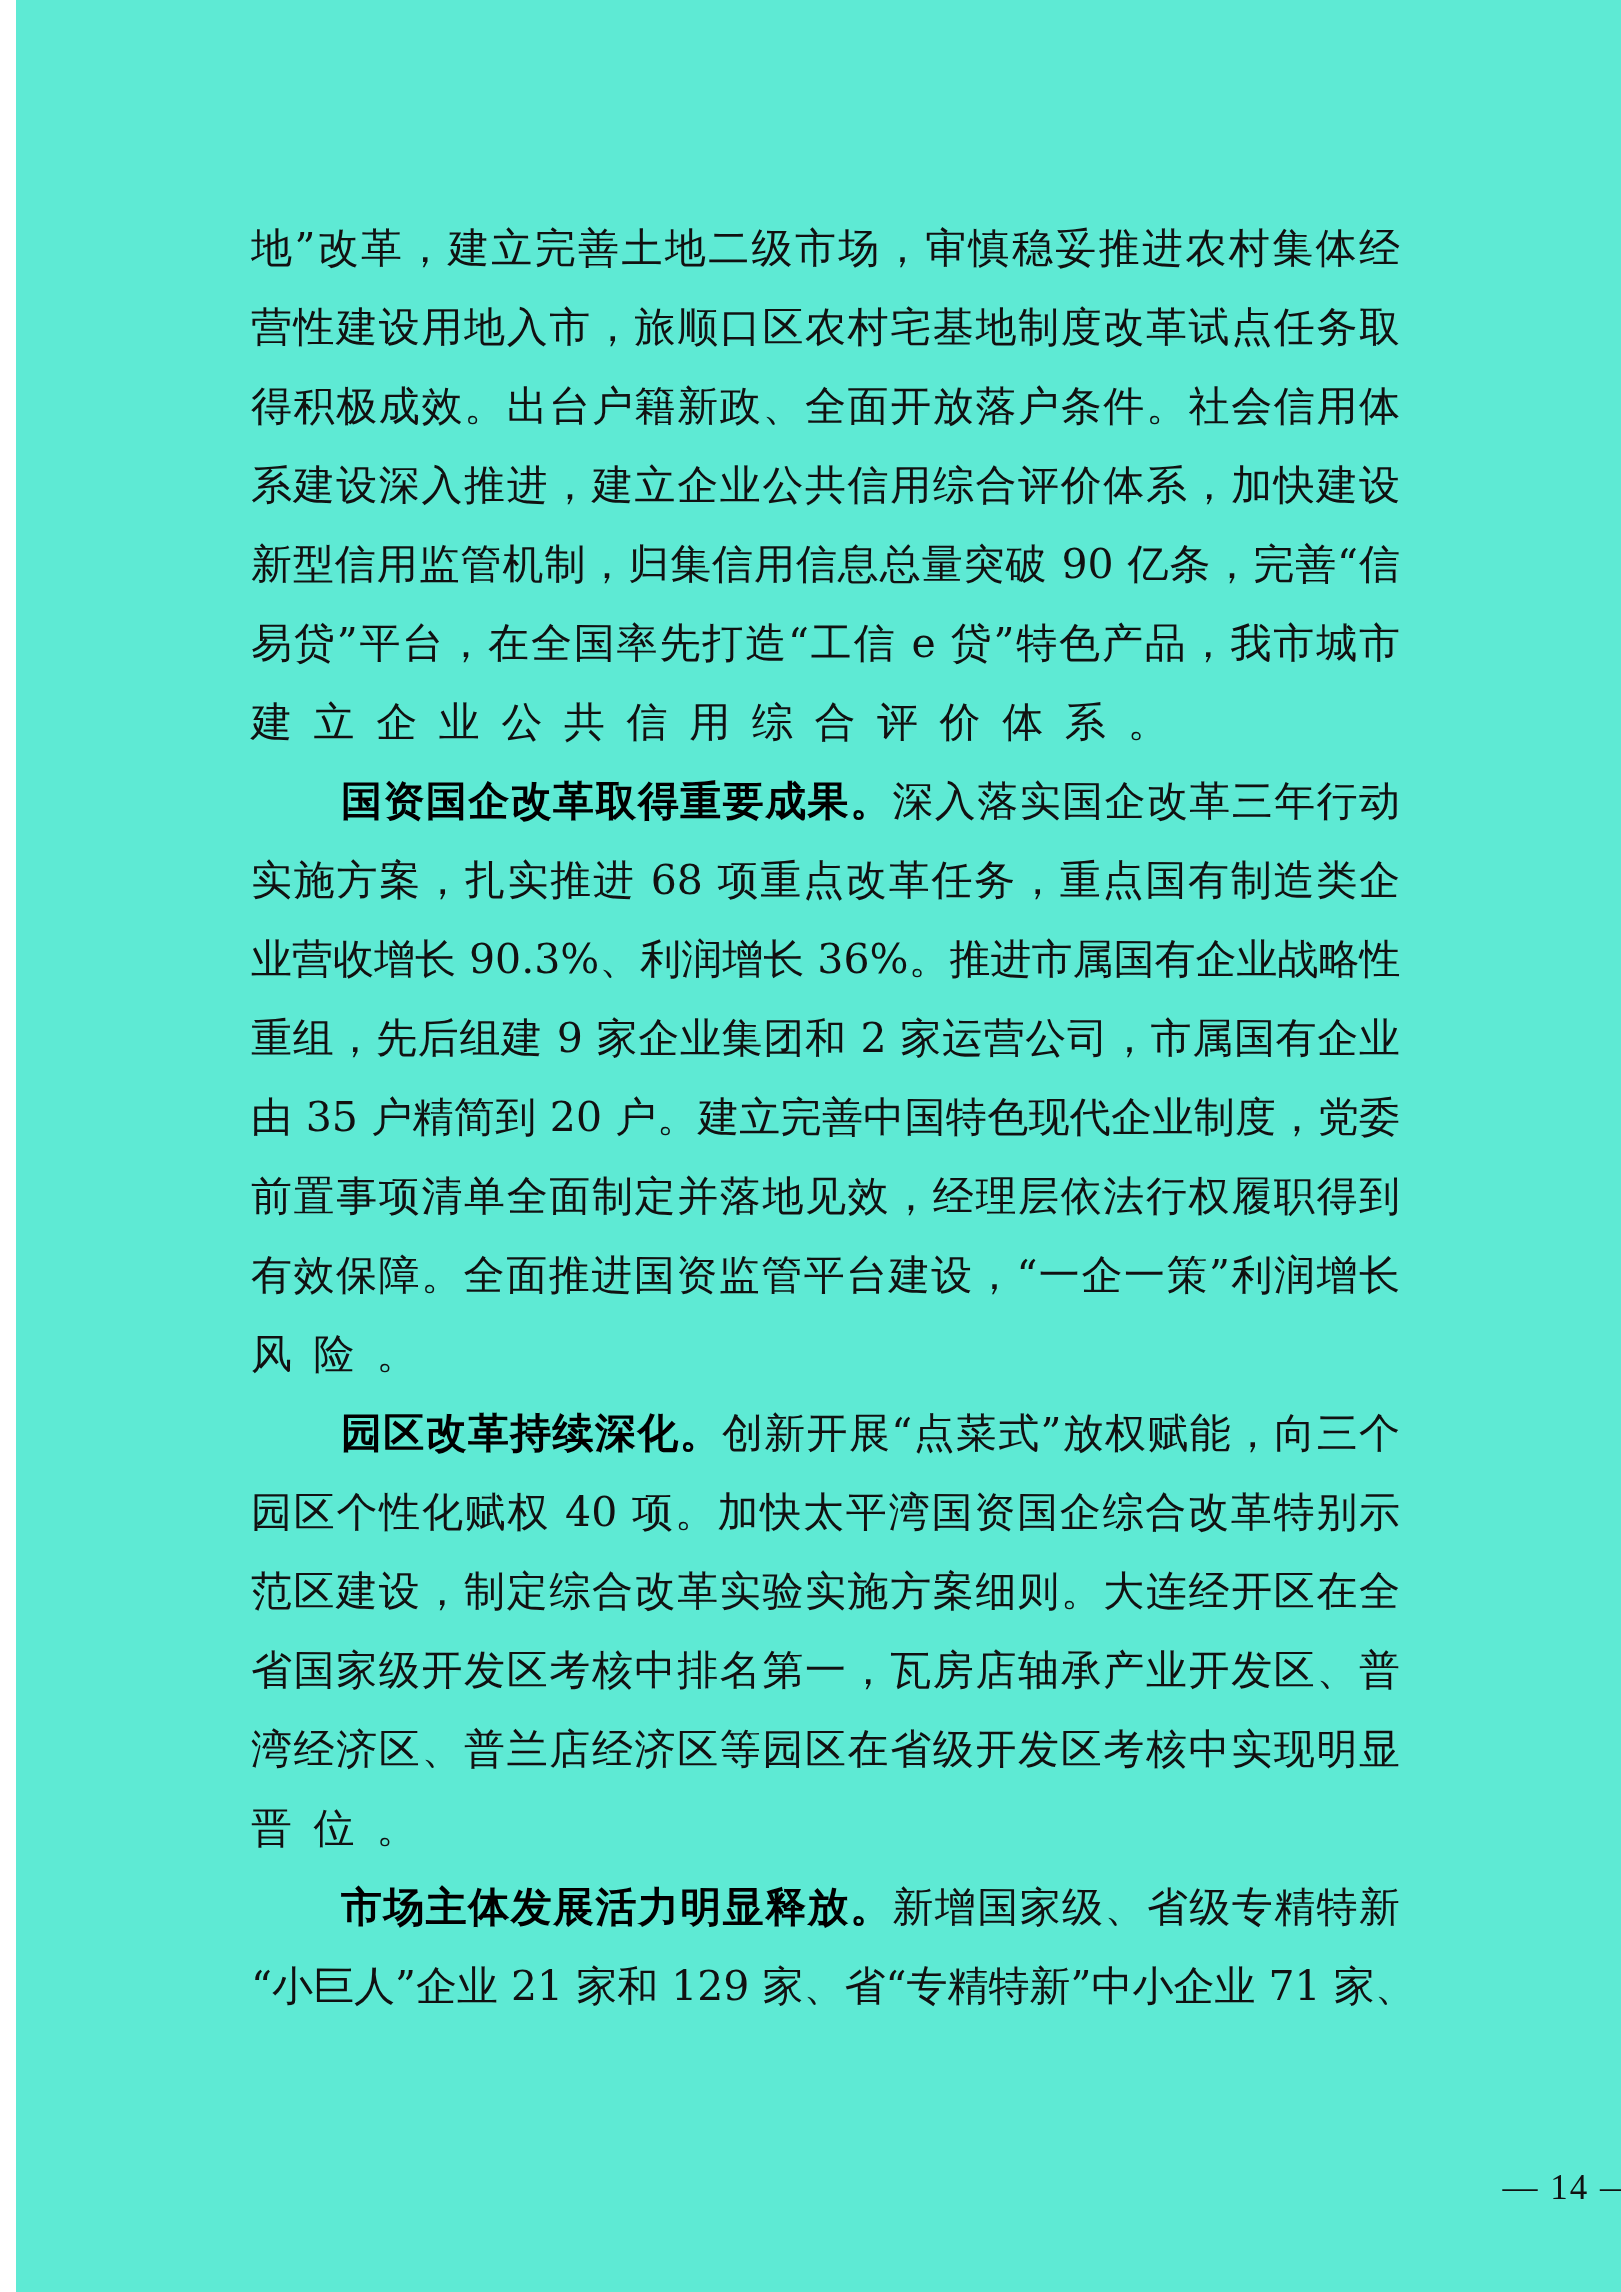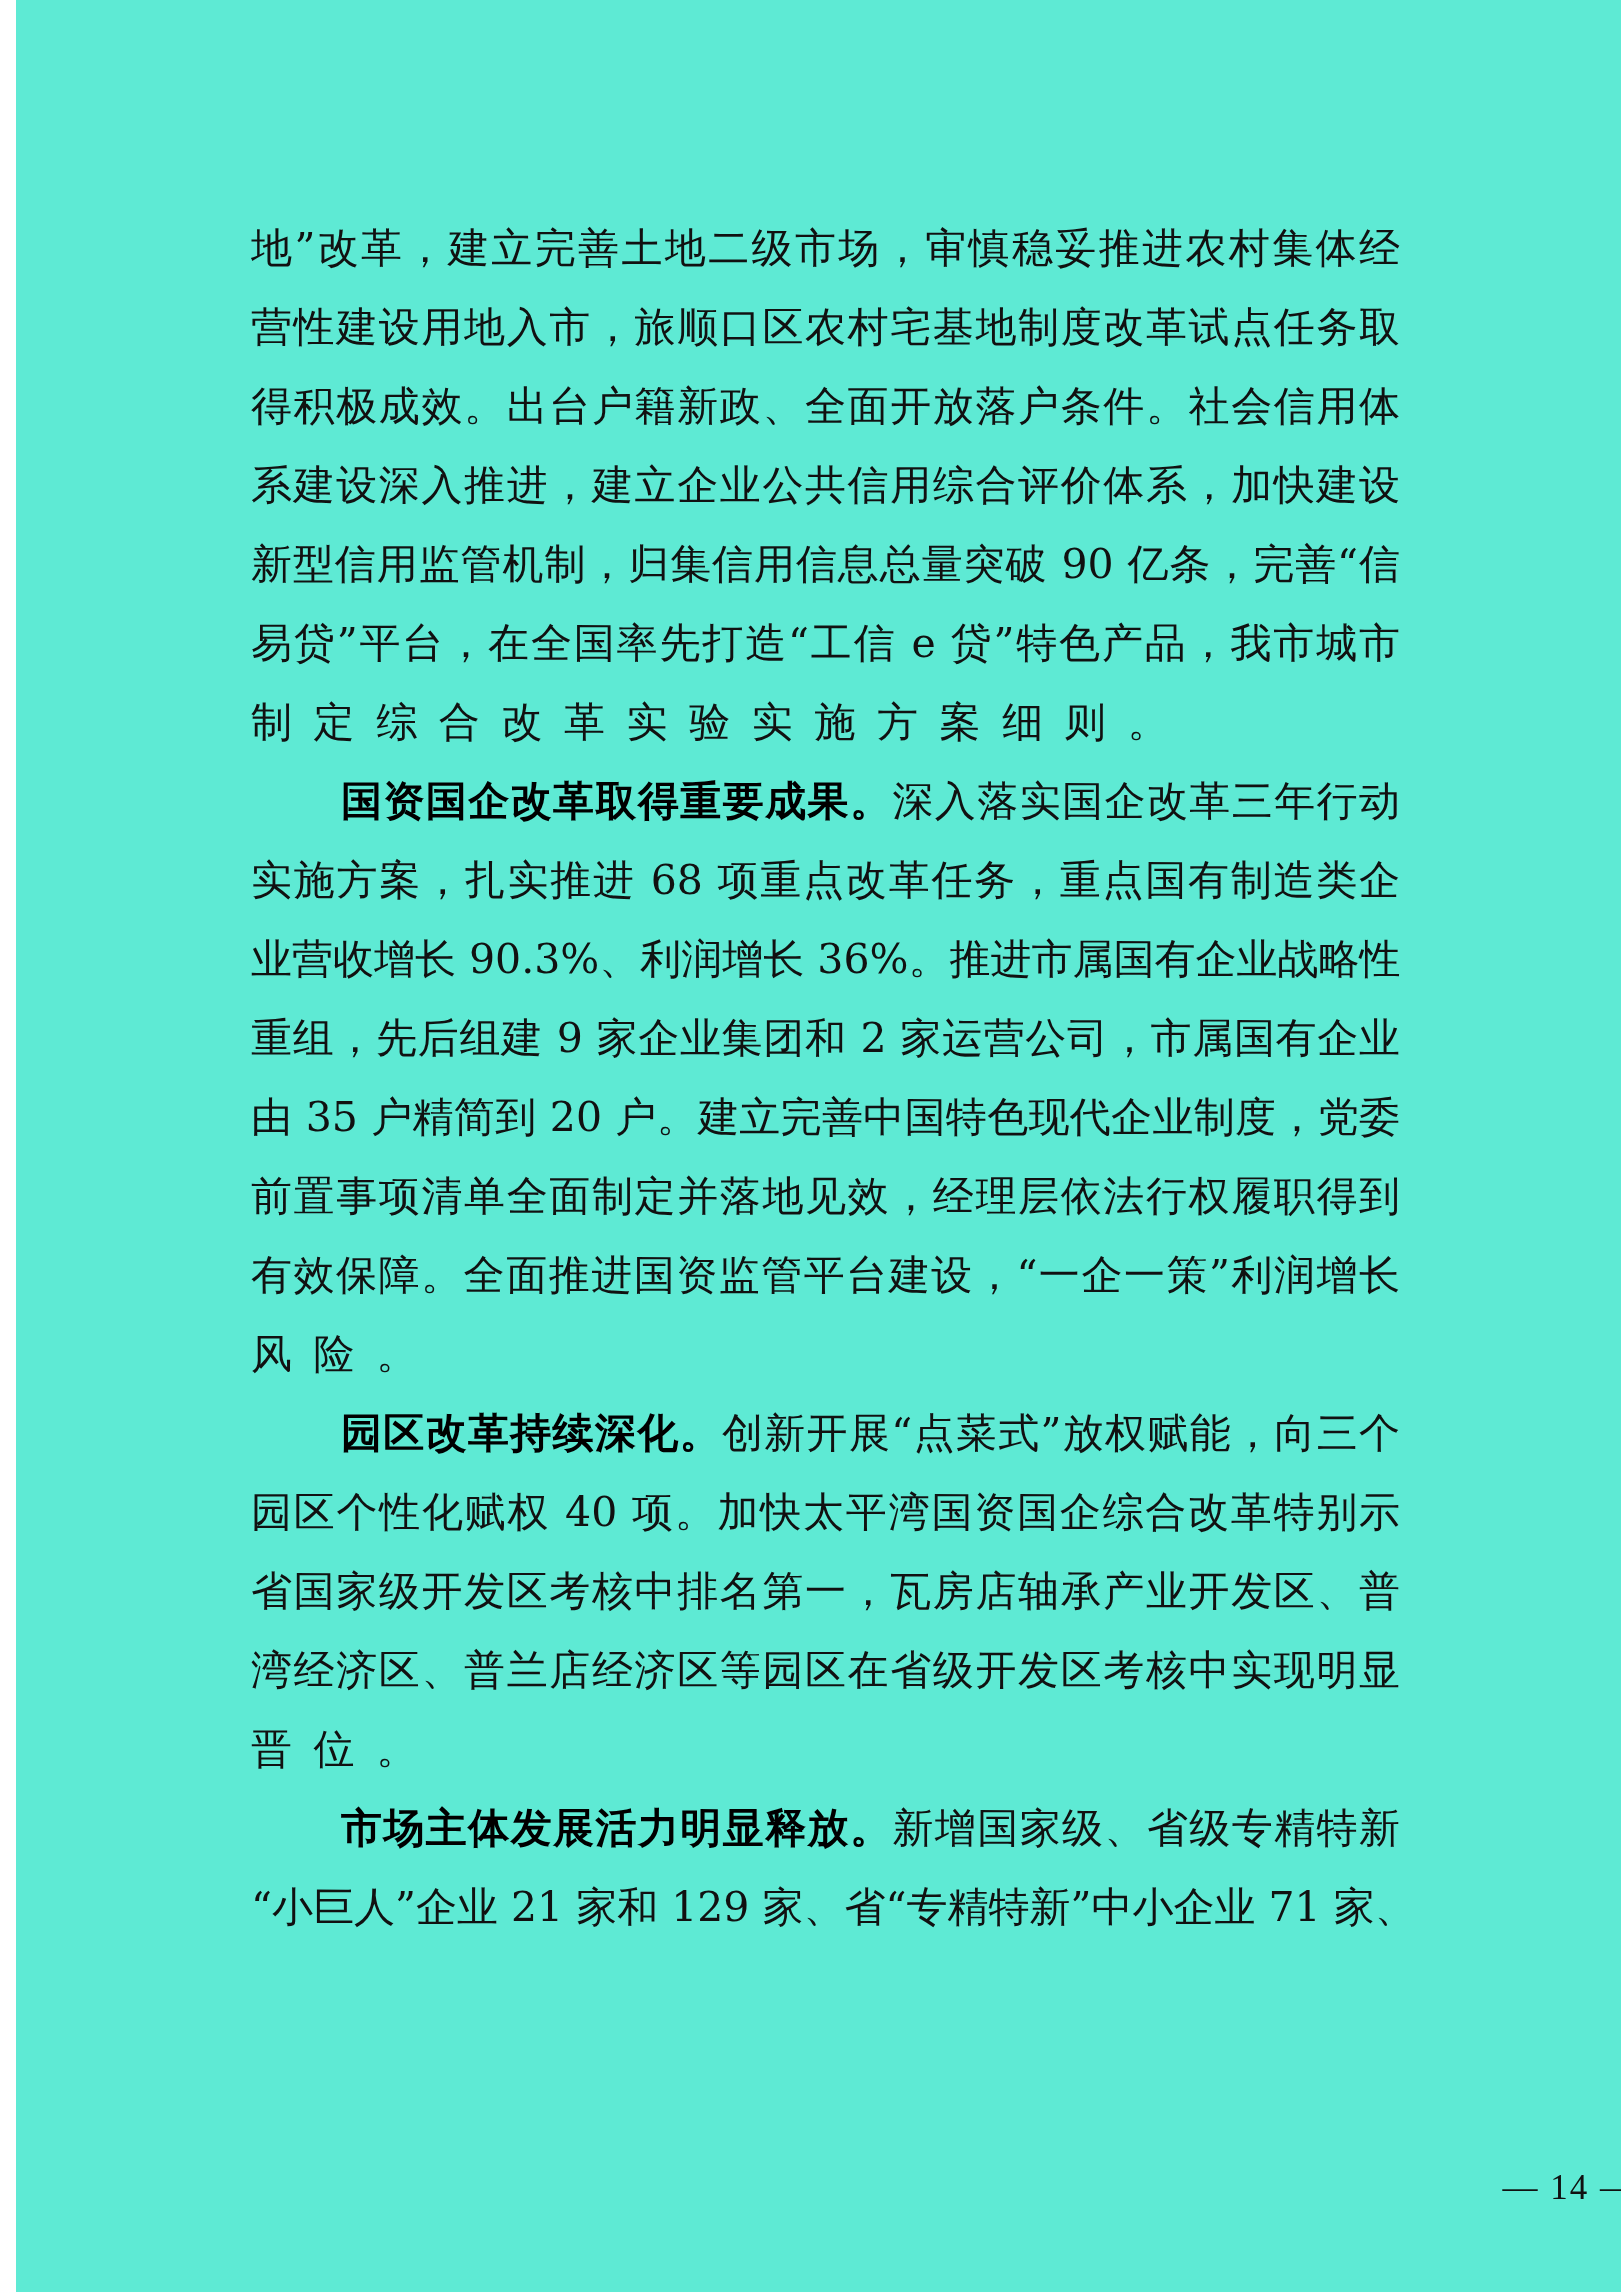--- a/index.html
+++ b/index.html
@@ -71,37 +71,38 @@
 <div class="page">
   <div class="body-text">
 
     <div>
       <span class="line">地”改革，建立完善土地二级市场，审慎稳妥推进农村集体经</span>
       <span class="line">营性建设用地入市，旅顺口区农村宅基地制度改革试点任务取</span>
       <span class="line">得积极成效。出台户籍新政、全面开放落户条件。社会信用体</span>
       <span class="line">系建设深入推进，建立企业公共信用综合评价体系，加快建设</span>
       <span class="line">新型信用监管机制，归集信用信息总量突破 90 亿条，完善“信</span>
       <span class="line">易贷”平台，在全国率先打造“工信 e 贷”特色产品，我市城市</span>
-      <span class="line last">制定综合改革实验实施方案细则。</span>
+      <span class="line last">建立企业公共信用综合评价体系。</span>
     </div>
 
     <div>
       <div class="line indent"><span class="lead">国资国企改革取得重要成果。</span><span>深入落实国企改革三年行动</span></div>
       <span class="line">实施方案，扎实推进 68 项重点改革任务，重点国有制造类企</span>
       <span class="line">业营收增长 90.3%、利润增长 36%。推进市属国有企业战略性</span>
       <span class="line">重组，先后组建 9 家企业集团和 2 家运营公司，市属国有企业</span>
       <span class="line">由 35 户精简到 20 户。建立完善中国特色现代企业制度，党委</span>
       <span class="line">前置事项清单全面制定并落地见效，经理层依法行权履职得到</span>
       <span class="line">有效保障。全面推进国资监管平台建设，“一企一策”利润增长</span>
       <span class="line last">风险。</span>
     </div>
 
     <div>
       <div class="line indent"><span class="lead">园区改革持续深化。</span><span>创新开展“点菜式”放权赋能，向三个</span></div>
       <span class="line">园区个性化赋权 40 项。加快太平湾国资国企综合改革特别示</span>
+      <span class="line">范区建设，制定综合改革实验实施方案细则。大连经开区在全</span>
       <span class="line">省国家级开发区考核中排名第一，瓦房店轴承产业开发区、普</span>
       <span class="line">湾经济区、普兰店经济区等园区在省级开发区考核中实现明显</span>
       <span class="line last">晋位。</span>
     </div>
 
     <div>
       <div class="line indent"><span class="lead">市场主体发展活力明显释放。</span><span>新增国家级、省级专精特新</span></div>
       <span class="line">“小巨人”企业 21 家和 129 家、省“专精特新”中小企业 71 家、</span>
     </div>
 

